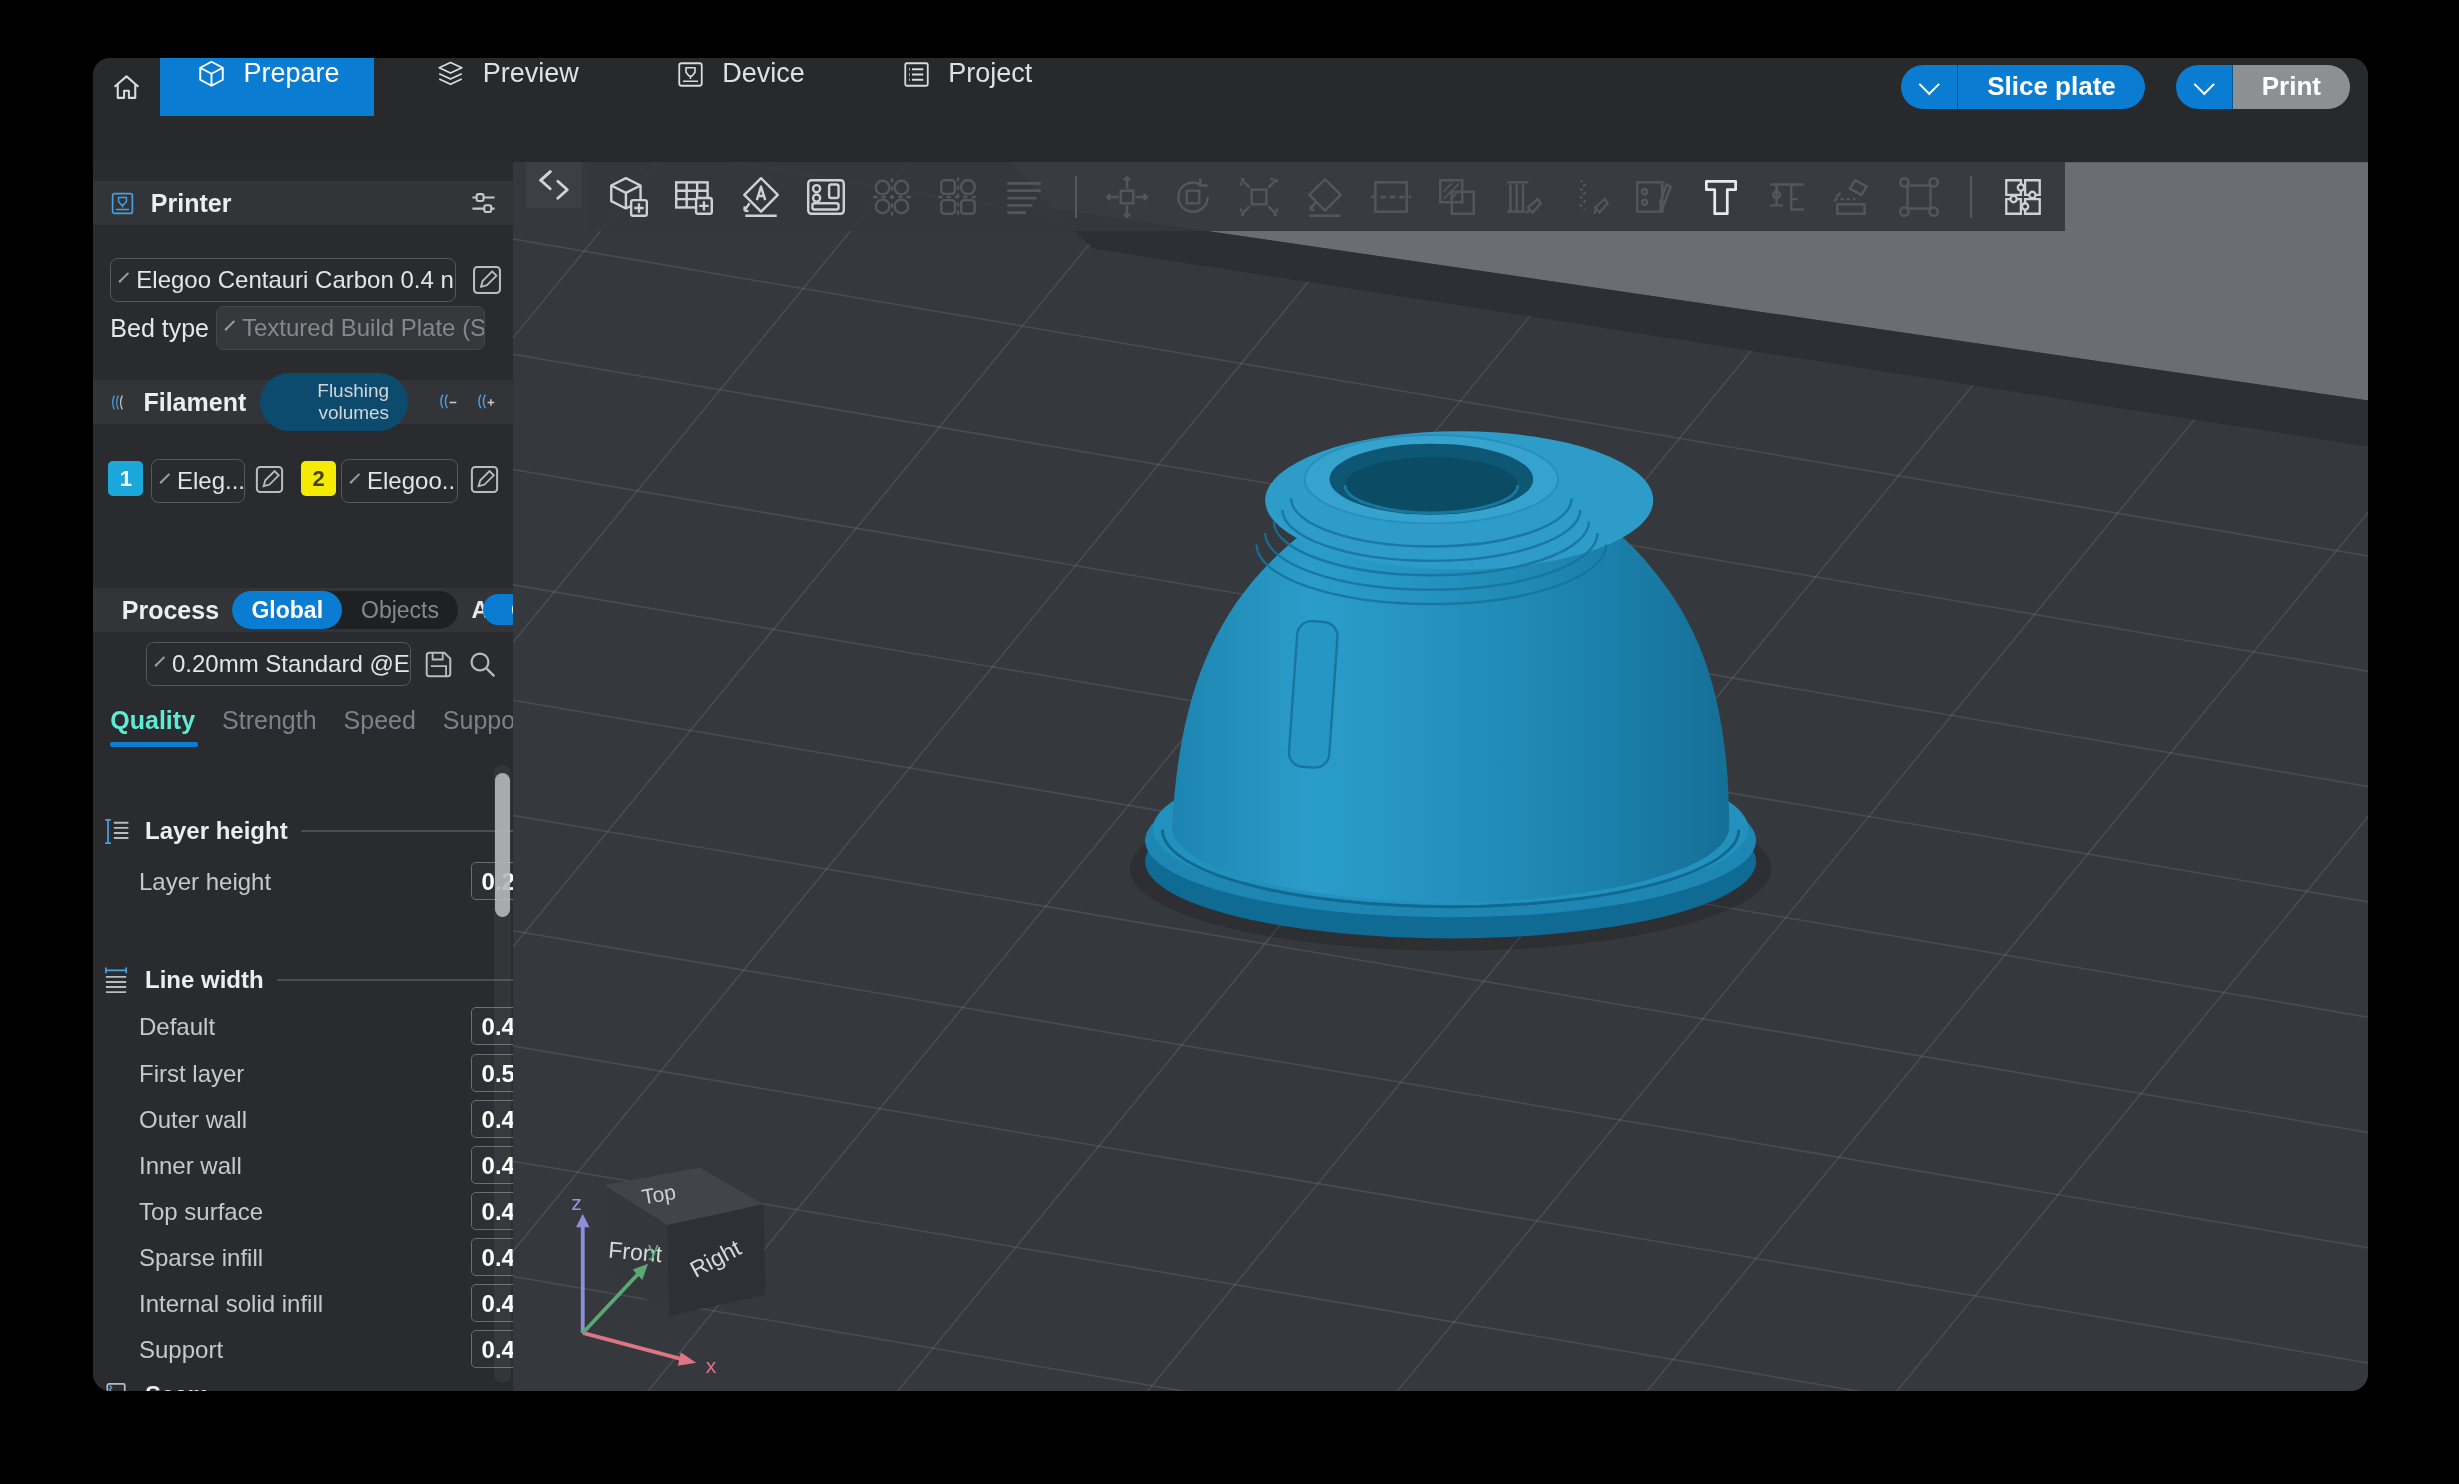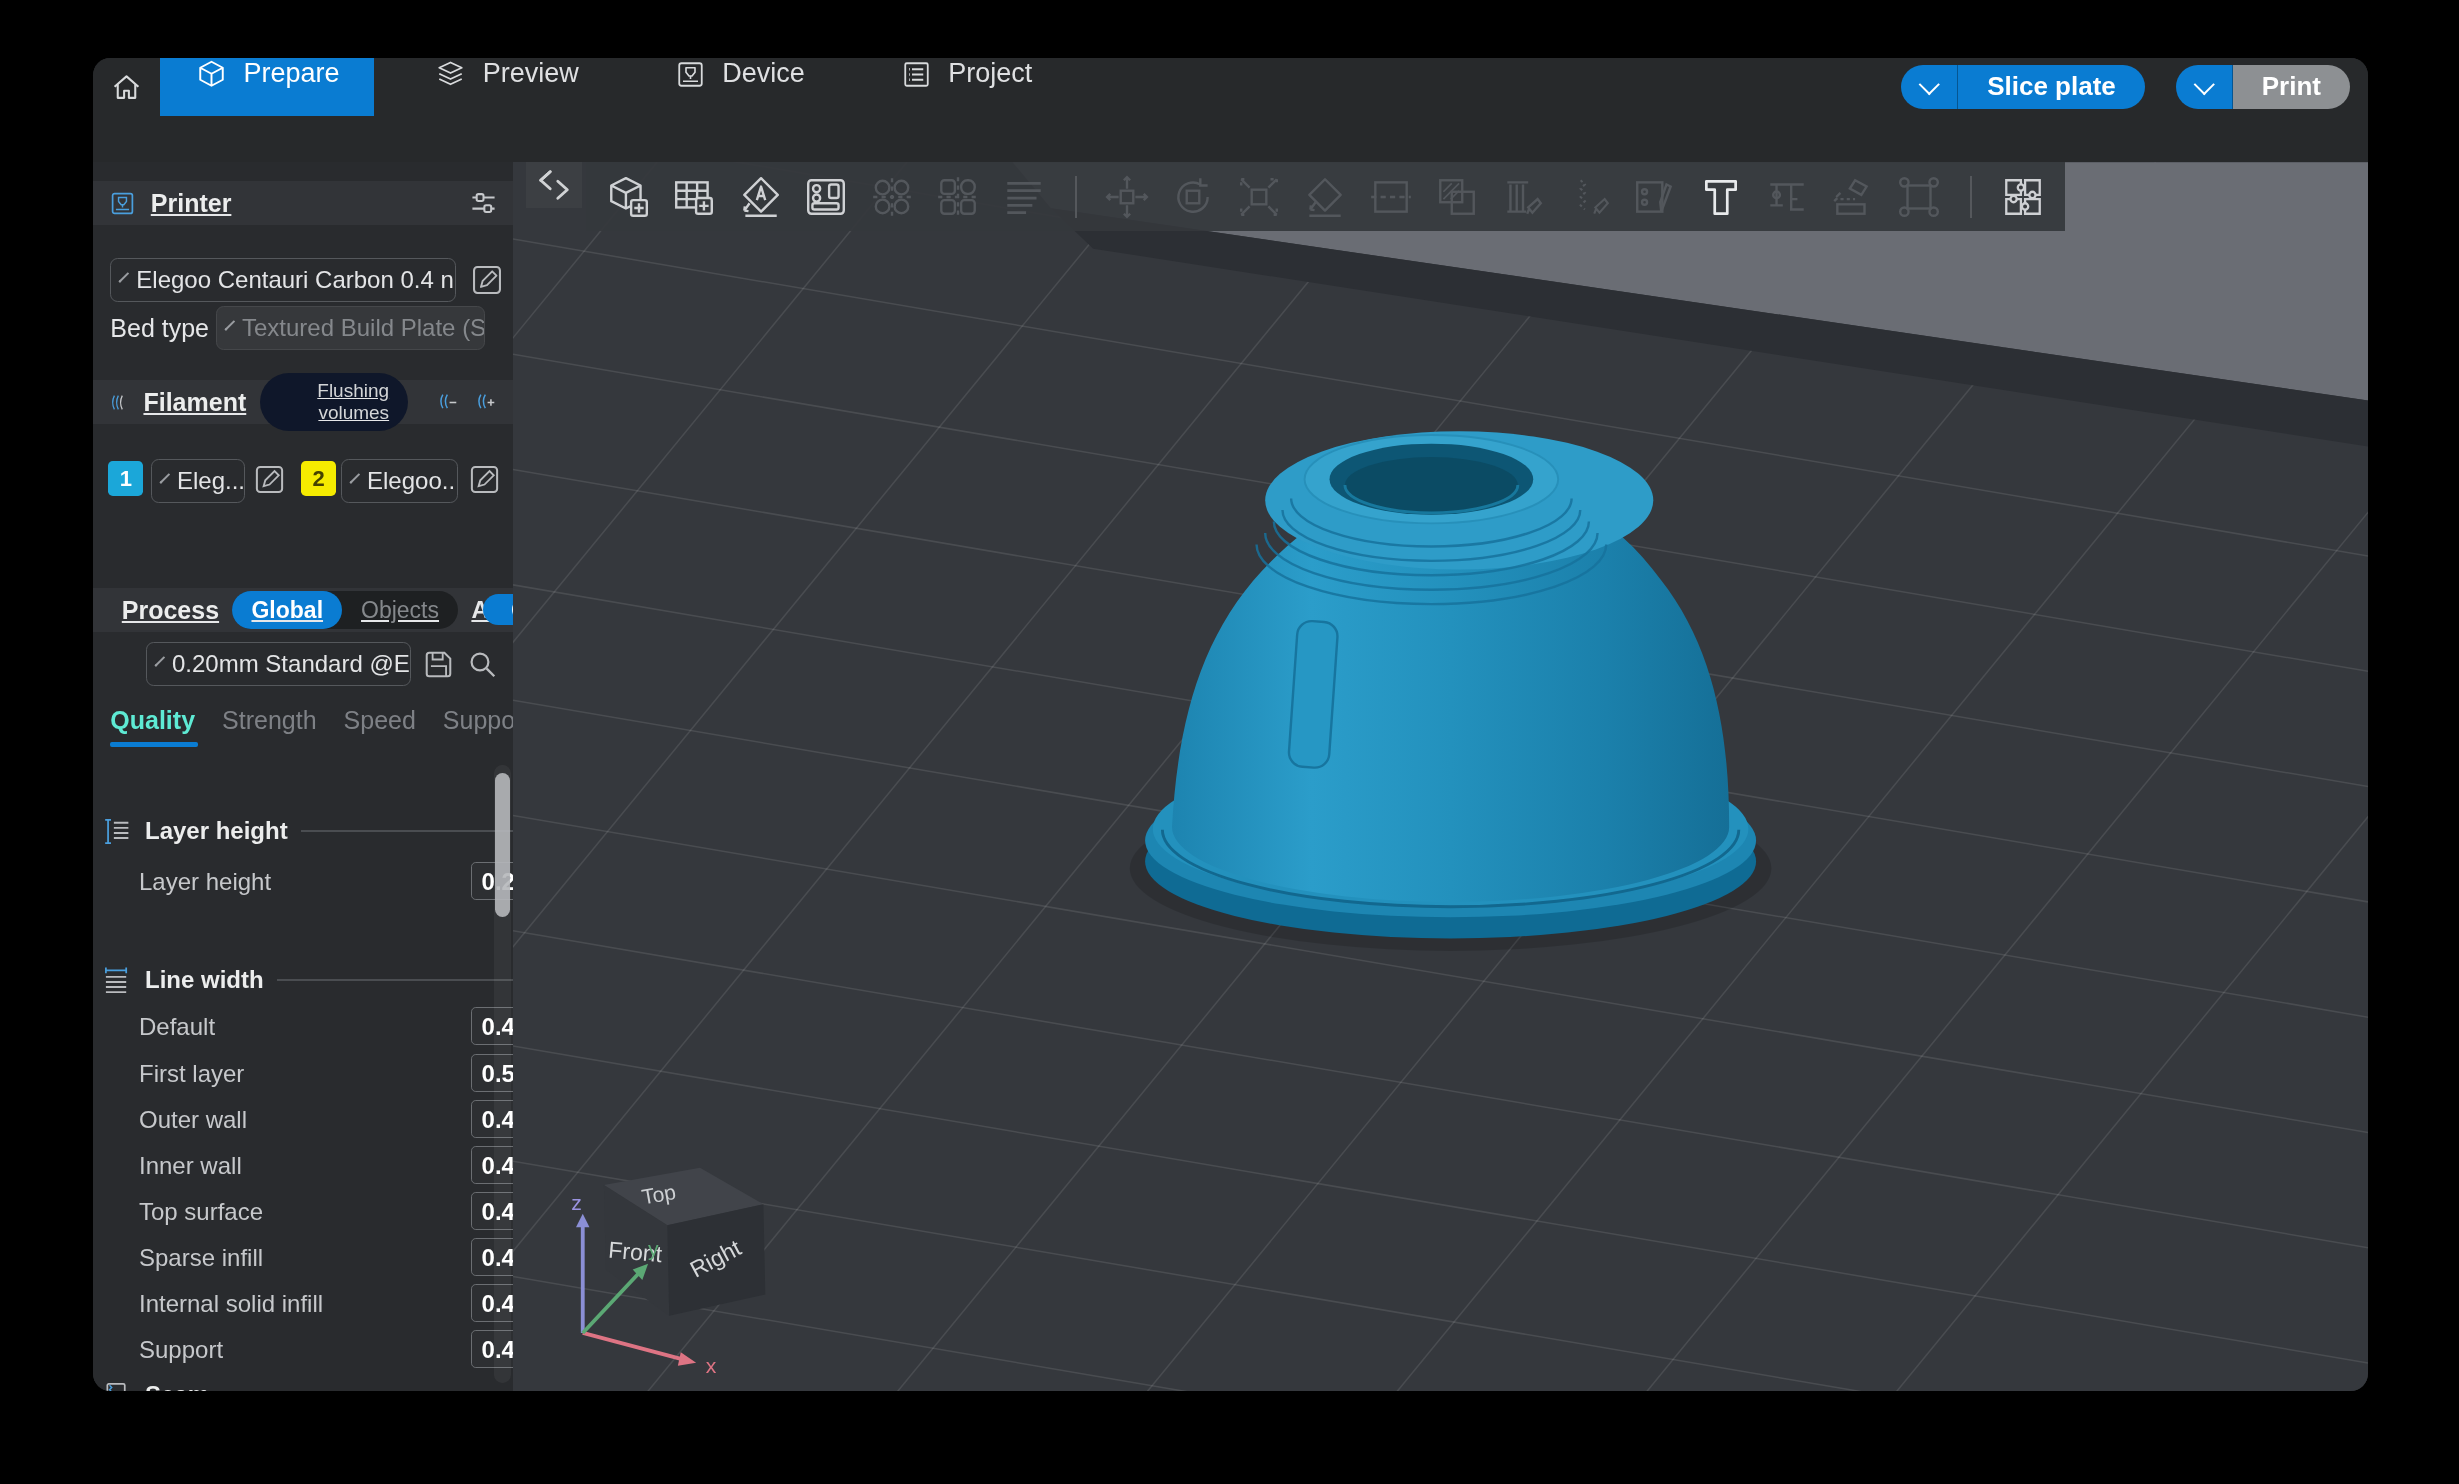--- a/index.html
+++ b/index.html
@@ -20,26 +20,26 @@
   .tab.active{background:#0a7cd2;color:#fff;}
   .actions{position:absolute;right:18px;top:6.7px;display:flex;gap:31px;}
   .pill{display:flex;height:44px;border-radius:23px;overflow:hidden;}
   .chevseg{width:56px;background:#0a7cd2;display:flex;align-items:center;justify-content:center;border-right:1.9px solid rgba(0,0,0,.3);}
   .labelseg{padding:0 29px;display:flex;align-items:center;background:#0a7cd2;color:#fff;font-size:26px;font-weight:600;}
   .pill.print .labelseg{background:#8d9093;}
   .chev{width:12.5px;height:12.5px;border-right:2.9px solid #fff;border-bottom:2.9px solid #fff;transform:rotate(45deg);margin-top:-5.8px;}
   .chev.gray{border-color:#9a9da1;width:10.6px;height:10.6px;border-width:2.4px;}
   
   .sidebar{position:absolute;left:0;top:104px;width:420px;bottom:0;background:#292b2e;overflow:hidden;}
-  .band{position:absolute;left:0;right:0;height:44px;background:#323438;display:flex;align-items:center;gap:13.4px;padding:0 15.4px;box-sizing:border-box;text-decoration:underline;}
+  .band{position:absolute;left:0;right:0;height:44px;background:#323438;display:flex;align-items:center;gap:13.4px;padding:0 15.4px;box-sizing:border-box;}
   .bandtitle{font-size:25px;font-weight:700;color:#eceded;}
   .sel{position:absolute;height:44px;border:1.9px solid #55585c;border-radius:7.7px;display:flex;align-items:center;gap:11.5px;padding:0 11.5px;box-sizing:border-box;font-size:24px;color:#e3e4e6;background:transparent;white-space:nowrap;overflow:hidden;}
   .sel.disabled{background:#36383b;border-color:#45474a;color:#85888c;}
   .flabel{position:absolute;font-size:25px;color:#e6e7e9;}
-  .pillbtn{background:#0f172a;border-radius:960px;padding:6.7px 19px;font-size:19px;color:#d3d5d7;}
+  .pillbtn{background:#0c4a6e;border-radius:960px;padding:6.7px 19px;font-size:19px;color:#d3d5d7;}
   .fsq{position:absolute;width:35px;height:35px;border-radius:4.8px;display:flex;align-items:center;justify-content:center;font-size:22px;font-weight:700;}
   .fsq.one{background:#1ba7d9;color:#fff;}
   .fsq.two{background:#f5eb00;color:#454200;}
   .seg{display:flex;background:#1e2022;border-radius:21px;align-items:center;}
   .segopt{font-size:23px;padding:5.8px 19px;border-radius:19px;color:#85888c;}
   .segopt.on{background:#0a7cd2;color:#fff;font-weight:600;}
   .adv{font-size:24px;font-weight:600;color:#e6e7e9;}
   .toggle{position:absolute;width:56px;height:31px;border-radius:15.4px;background:#0a7cd2;}
   .knob{position:absolute;right:3.8px;top:3.8px;width:23px;height:23px;border-radius:50%;background:#fff;}
   .ptabs{position:absolute;left:17.3px;right:0;display:flex;gap:27px;white-space:nowrap;}

